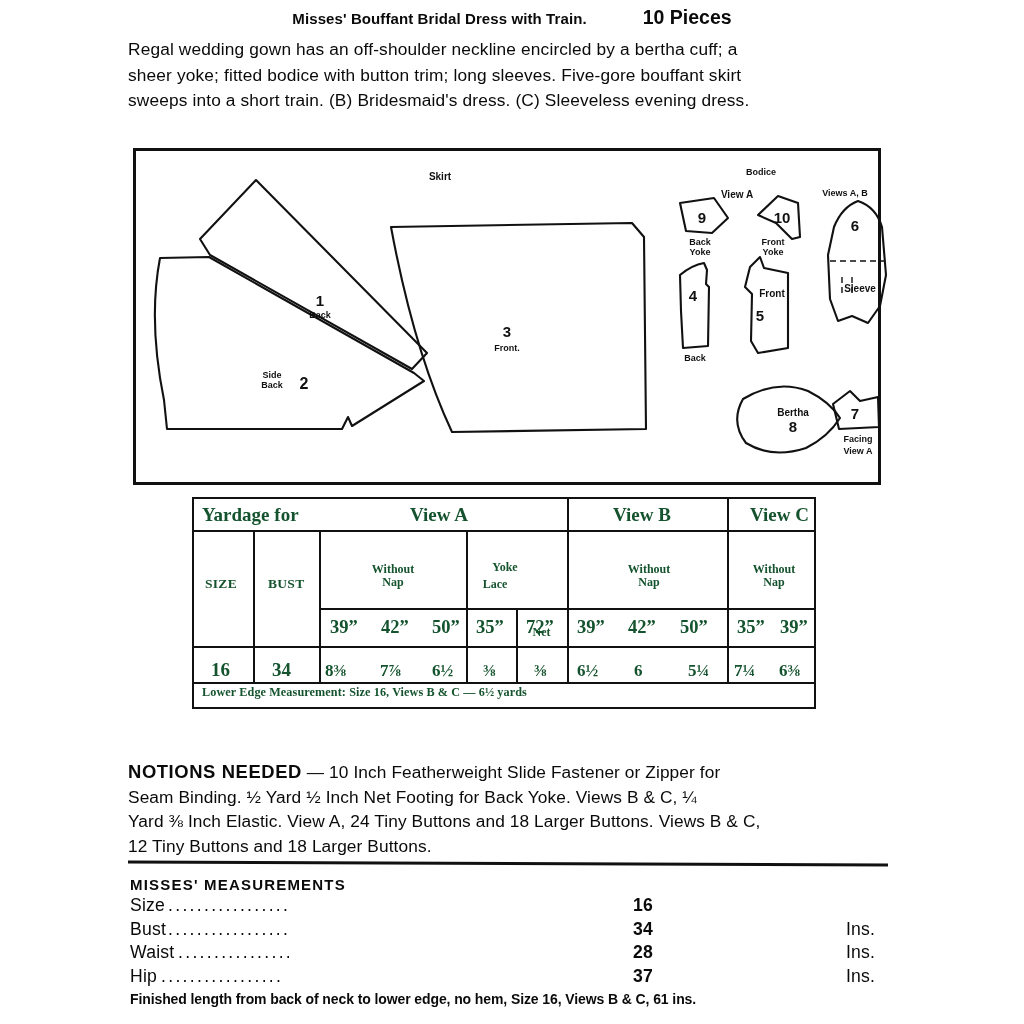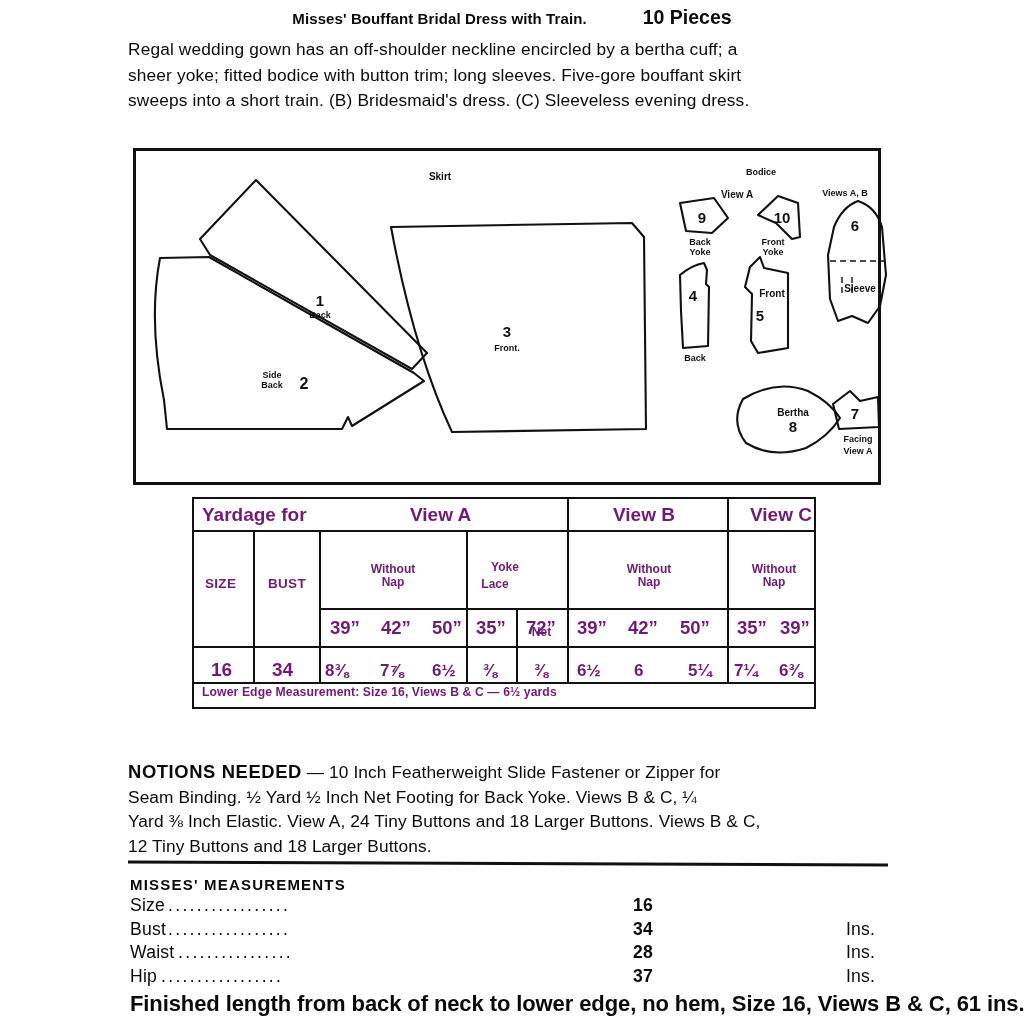--- a/index.html
+++ b/index.html
@@ -77,22 +77,22 @@
     box-sizing: border-box;
     background: #fff;
   }
   .yd-grid { position: absolute; inset: 0; }
   .vline, .hline { position: absolute; background: #111; }
   .vline { width: 2px; }
   .hline { height: 2px; }
 
   .yd-txt {
     position: absolute;
-    font-family: Liberation Sans, sans-serif;
-    color: #701a75;
+    font-family: Liberation Serif, serif;
+    color: #14532d;
     white-space: nowrap;
   }
   .yd-bighead { font-size: 19px; font-weight: bold; }
   .yd-viewhead { font-size: 19px; font-weight: bold; }
   .yd-sub { font-size: 12px; font-weight: bold; line-height: 13px; text-align: center; }
   .yd-width { font-size: 18.5px; font-weight: bold; }
   .yd-colhead { font-size: 13.5px; font-weight: bold; letter-spacing: .3px;}
   .yd-val { font-size: 17px; font-weight: bold; }
   .yd-foot { font-size: 12.2px; font-weight: bold; letter-spacing: .1px; }
 
@@ -138,21 +138,21 @@
     position: relative;
     height: 23.5px;
     font-size: 17.6px;
     letter-spacing: .2px;
   }
   .meas-label { position: absolute; left: 0; top: 0; }
   .meas-dots  { position: absolute; left: 0; top: 0; letter-spacing: 2.3px; }
   .meas-value { position: absolute; left: 503px; top: 0; font-weight: bold; }
   .meas-unit  { position: absolute; left: 716px; top: 0; }
   .meas-foot {
-    font-size: 22px;
+    font-size: 14px;
     font-weight: bold;
     letter-spacing: -0.1px;
     white-space: nowrap;
     margin-top: 2px;
   }
 </style>
 </head>
 <body>
 
 <div class="header-row">

